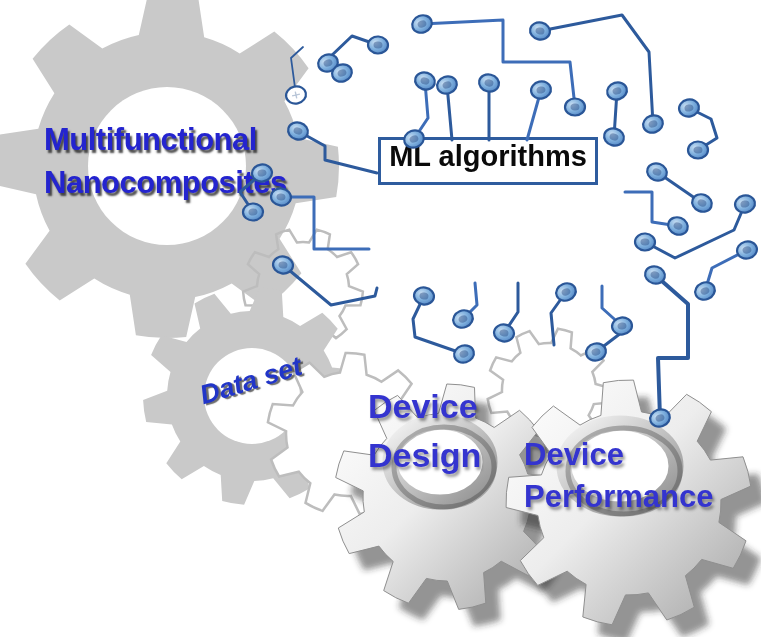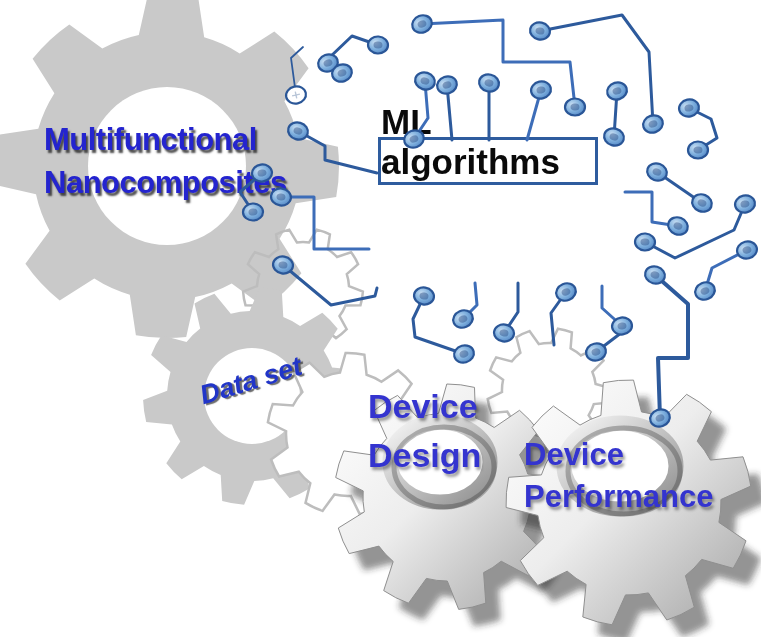--- a/index.html
+++ b/index.html
@@ -12,22 +12,22 @@
               letter-spacing:-0.5px;text-shadow:2px 3px 2px rgba(35,35,35,0.8);}
   #label-dataset{left:251px;top:381px;transform:translate(-50%,-50%) rotate(-17deg);
               font-size:27px;font-style:italic;color:#2135c8;
               text-shadow:2px 2px 1px rgba(45,45,45,0.7);}
   #label-devdesign{left:368px;top:382px;font-size:34px;line-height:49px;color:#3434cf;
               text-shadow:2px 3px 3px rgba(30,30,30,0.45);}
   #label-devperf{left:524px;top:434px;font-size:31px;line-height:42px;color:#3434cf;
               text-shadow:2px 3px 3px rgba(30,30,30,0.45);}
   .mlbox{position:absolute;z-index:5;background:#ffffff;box-sizing:border-box;}
   #ml-title-box{left:378px;top:137px;width:220px;height:48px;border:3px solid #2e5c9e;
-              display:flex;align-items:flex-end;justify-content:center;
-              font-size:35px;font-weight:bold;color:#0a0a0a;}
+              display:flex;align-items:flex-start;justify-content:center;
+              font-size:29px;font-weight:bold;color:#0a0a0a;}
   #ml-body-box{left:369px;top:185px;width:234px;height:98px;border:3px solid #2e5c9e;
               display:flex;align-items:center;justify-content:center;text-align:center;
               font-size:17px;line-height:23px;color:#050505;white-space:pre-line;}
   #circuit-svg{z-index:10;pointer-events:none;}
 </style>
 </head>
 <body>
 
 <div id="stage">
   <svg id="gears-svg" width="761" height="637">

